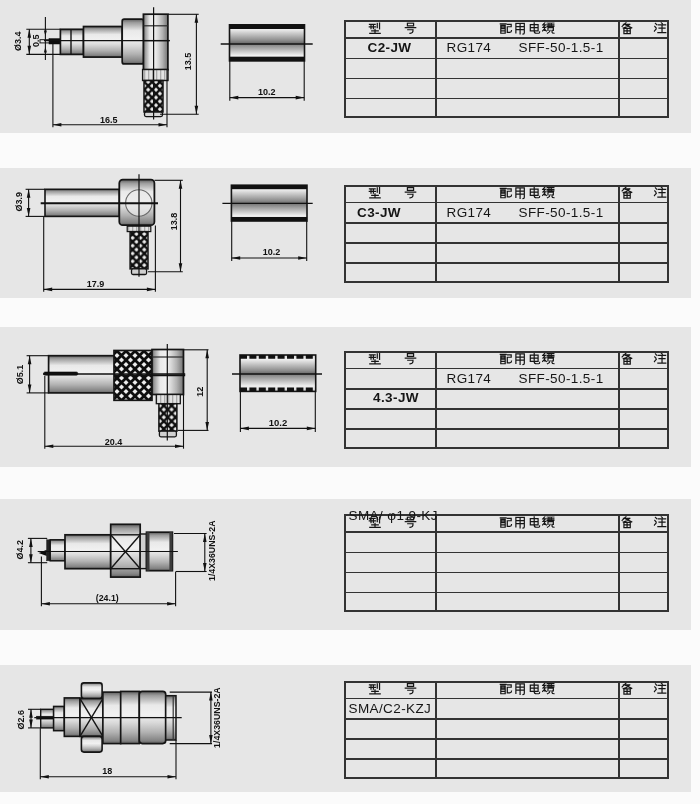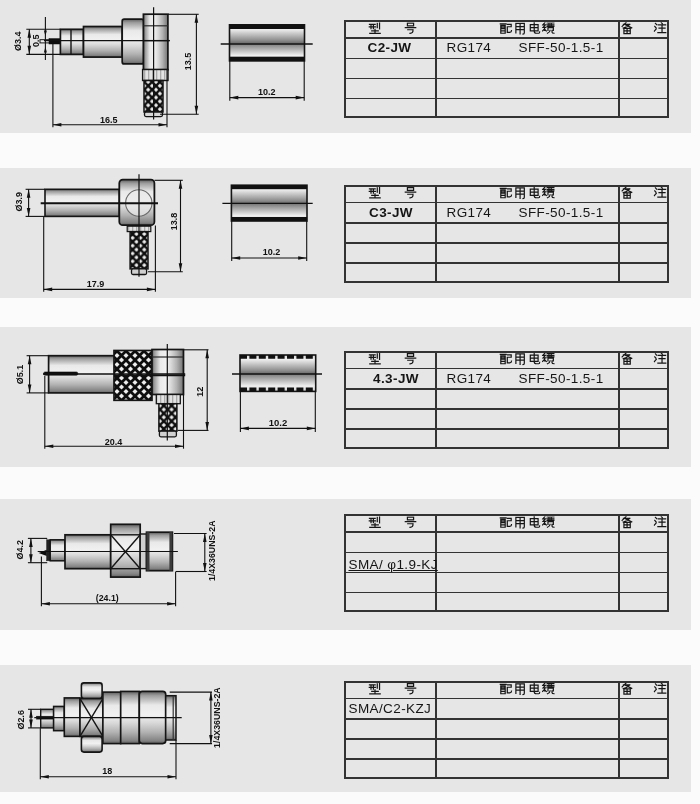--- a/index.html
+++ b/index.html
@@ -36,47 +36,47 @@
 
 <div class="tbl" style="top:184.5px;">
       <div class="hl" style="top:15.4px;"></div>
       <div class="hl" style="top:35.5px;"></div>
       <div class="hl" style="top:55.7px;"></div>
       <div class="hl" style="top:75.9px;"></div>
       <div class="vl" style="left:89px;"></div>
       <div class="vl" style="left:272px;"></div>
     </div>
 
-<div class="t tc" style="left:345px;top:204.9px;width:68px;text-align:right;">C3-JW</div>
+<div class="t tc" style="left:345px;top:204.9px;width:68px;">C3-JW</div>
     <div class="t" style="left:446.5px;top:204.9px;">RG174</div>
     <div class="t" style="left:518.5px;top:204.9px;">SFF-50-1.5-1</div>
 
 <div class="tbl" style="top:350.5px;">
       <div class="hl" style="top:15.4px;"></div>
       <div class="hl" style="top:35.5px;"></div>
       <div class="hl" style="top:55.7px;"></div>
       <div class="hl" style="top:75.9px;"></div>
       <div class="vl" style="left:89px;"></div>
       <div class="vl" style="left:272px;"></div>
     </div>
 
-<div class="t tc" style="left:345px;top:371px;width:102px;">4.3-JW</div>
+<div class="t tc" style="left:345px;top:390px;width:102px;">4.3-JW</div>
     <div class="t" style="left:446.5px;top:370.9px;">RG174</div>
     <div class="t" style="left:518.5px;top:370.9px;">SFF-50-1.5-1</div>
 
 <div class="tbl" style="top:514px;">
       <div class="hl" style="top:15.4px;"></div>
       <div class="hl" style="top:35.5px;"></div>
       <div class="hl" style="top:55.7px;"></div>
       <div class="hl" style="top:75.9px;"></div>
       <div class="vl" style="left:89px;"></div>
       <div class="vl" style="left:272px;"></div>
     </div>
 
-<div class="t" style="left:348.5px;top:557px;text-decoration:underline;">SMA/ φ1.9-KJ</div>
+<div class="t" style="left:348.5px;top:508px;">SMA/ φ1.9-KJ</div>
 
 <div class="tbl" style="top:680.5px;">
       <div class="hl" style="top:15.4px;"></div>
       <div class="hl" style="top:35.5px;"></div>
       <div class="hl" style="top:55.7px;"></div>
       <div class="hl" style="top:75.9px;"></div>
       <div class="vl" style="left:89px;"></div>
       <div class="vl" style="left:272px;"></div>
     </div>
 

